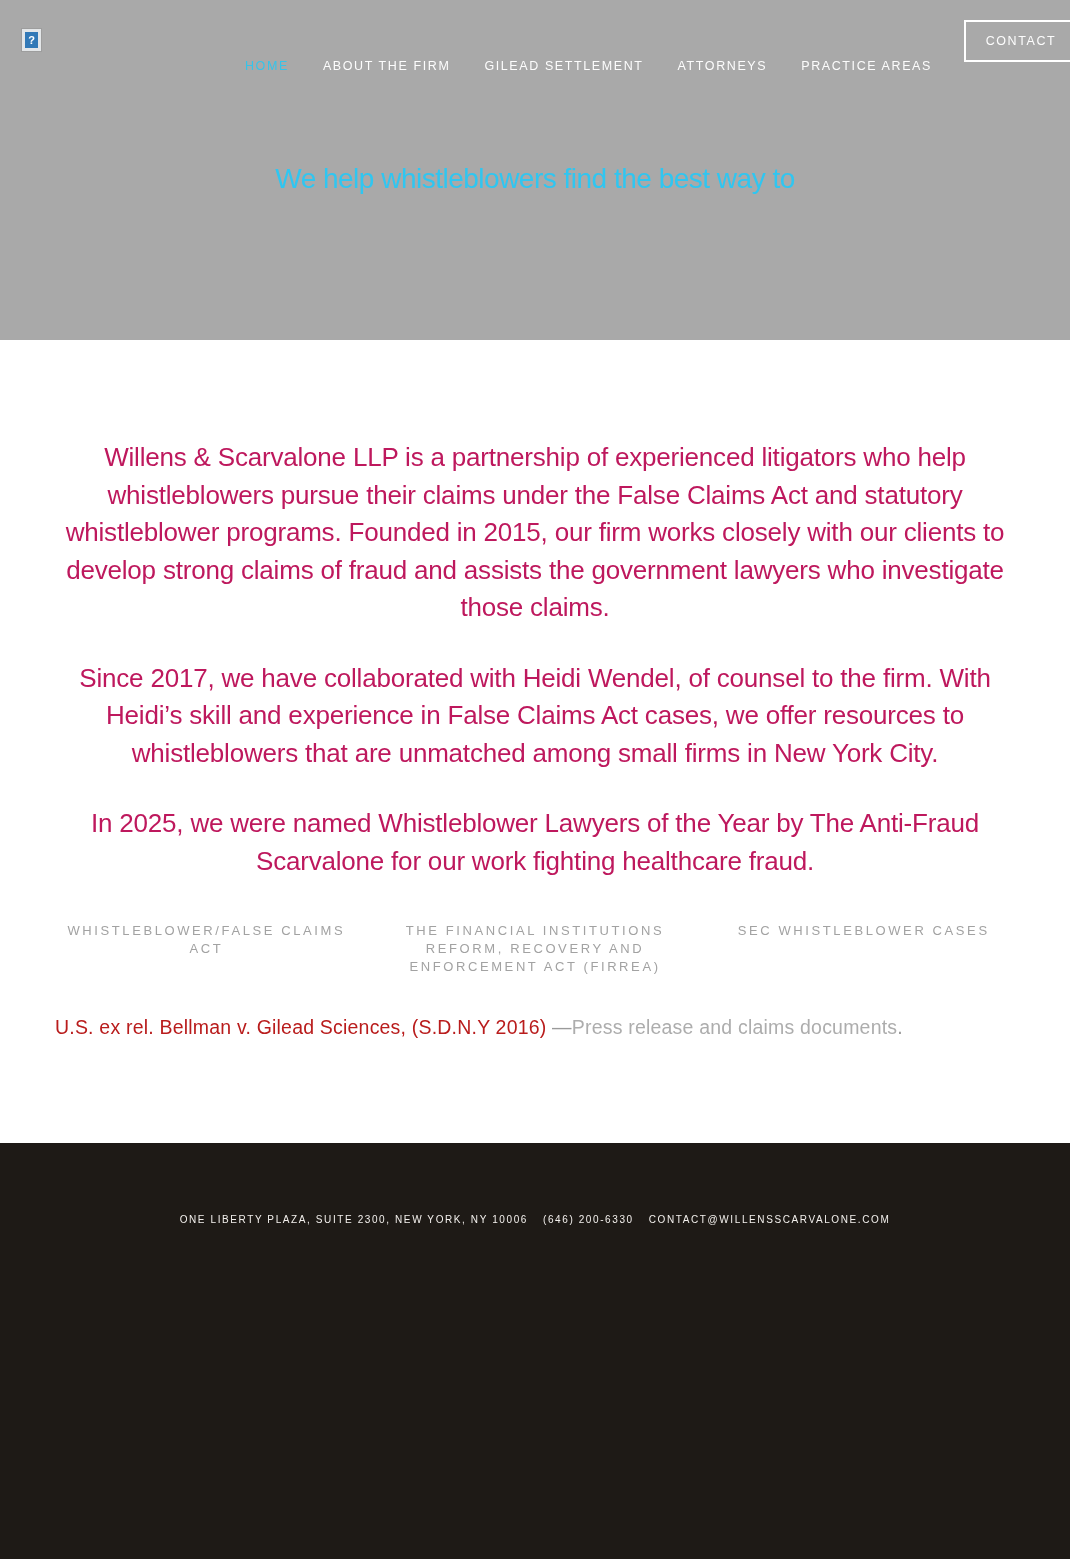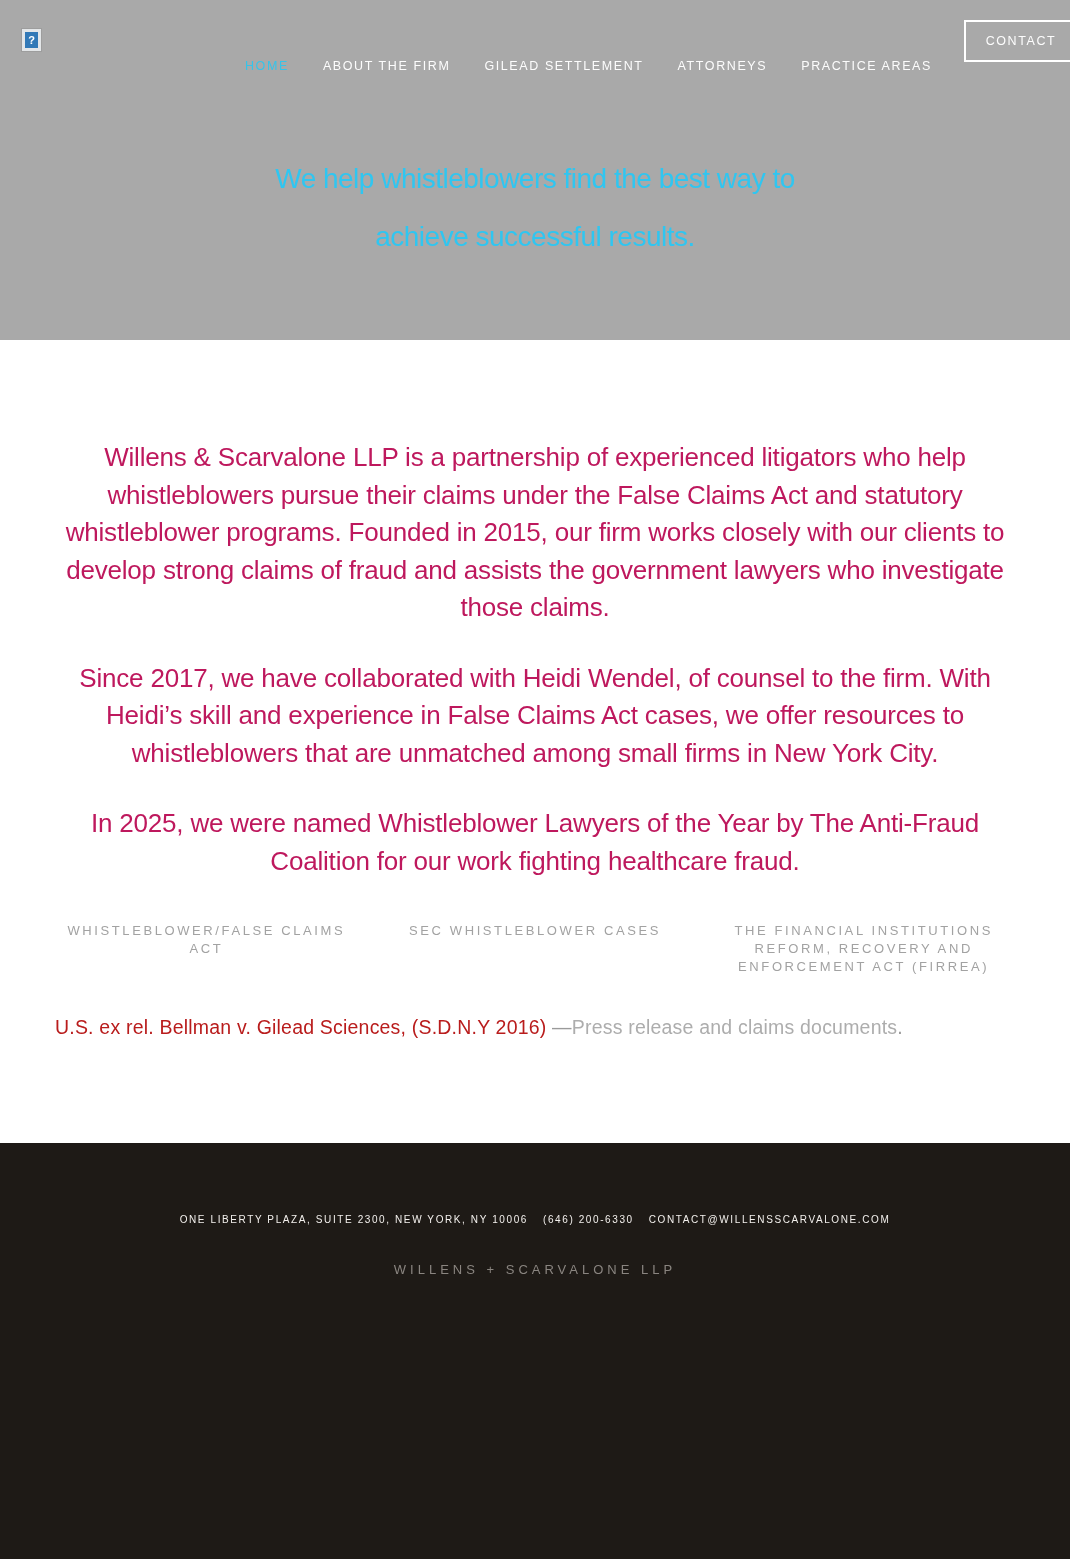--- a/index.html
+++ b/index.html
@@ -69,42 +69,40 @@
       <span class="nav-link">ABOUT THE FIRM</span>
       <span class="nav-link">GILEAD SETTLEMENT</span>
       <span class="nav-link">ATTORNEYS</span>
       <span class="nav-link">PRACTICE AREAS</span>
     </div>
     <div class="contact-btn">CONTACT</div>
   </div>
 
   <h1 class="hero-heading">
     <span>We help whistleblowers find the best way to</span><br>
-    <span>achieve successful results.</span>
   </h1>
 </header>
 
 <main class="main">
   <div class="content">
     <div class="paragraphs">
       <p>Willens &amp; Scarvalone LLP is a partnership of experienced litigators who help whistleblowers pursue their claims under the False Claims Act and statutory whistleblower programs. Founded in 2015, our firm works closely with our clients to develop strong claims of fraud and assists the government lawyers who investigate those claims.</p>
       <p>Since 2017, we have collaborated with Heidi Wendel, of counsel to the firm. With Heidi’s skill and experience in False Claims Act cases, we offer resources to whistleblowers that are unmatched among small firms in New York City.</p>
-      <p>In 2025, we were named Whistleblower Lawyers of the Year by The Anti-Fraud Coalition for our work fighting healthcare fraud.</p>
+      <p>In 2025, we were named Whistleblower Lawyers of the Year by The Anti-Fraud Scarvalone for our work fighting healthcare fraud.</p>
     </div>
 
     <div class="practice-row">
       <div class="practice-link">WHISTLEBLOWER/FALSE CLAIMS ACT</div>
+      <div class="practice-link">THE FINANCIAL INSTITUTIONS REFORM, RECOVERY AND ENFORCEMENT ACT (FIRREA)</div>
       <div class="practice-link">SEC WHISTLEBLOWER CASES</div>
-      <div class="practice-link">THE FINANCIAL INSTITUTIONS REFORM, RECOVERY AND ENFORCEMENT ACT (FIRREA)</div>
     </div>
 
     <div class="case-line">
       <span class="case-prefix">U.S. ex rel. Bellman v. Gilead Sciences, (S.D.N.Y 2016) </span><span class="case-dash">—</span><span class="case-link">Press release and claims documents</span><span class="case-period">.</span>
     </div>
   </div>
 </main>
 
 <footer class="footer">
   <div class="footer-contact">
     <span class="seg">ONE LIBERTY PLAZA, SUITE 2300, NEW YORK, NY 10006</span><span class="seg footer-phone">(646) 200-6330</span><span class="seg footer-email">CONTACT@WILLENSSCARVALONE.COM</span>
   </div>
-  <div class="footer-firm">WILLENS + SCARVALONE LLP</div>
 </footer>
 
 </body></html>

